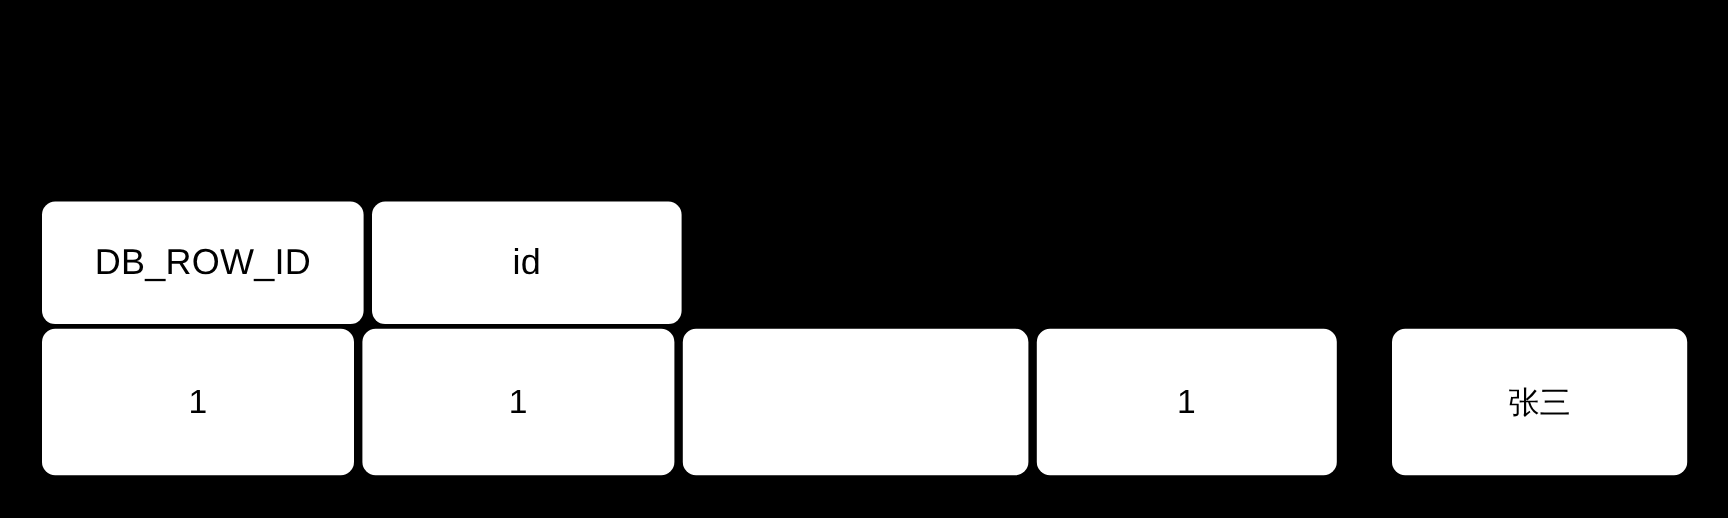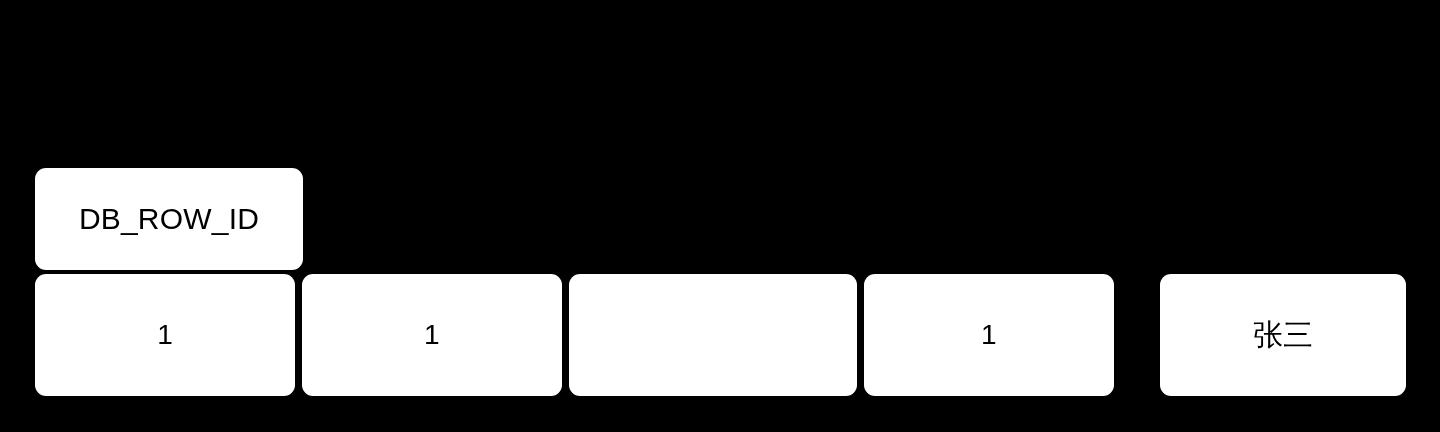--- a/index.html
+++ b/index.html
@@ -71,21 +71,21 @@
     letter-spacing: 0.2px;
   }
 
   .data-cell {
     font-size: 28px;
     font-weight: 400;
   }
 
   .data-cell.cjk {
     font-family: "DejaVu Sans", "Liberation Sans", sans-serif;
-    font-size: 30px;
+    font-size: 26px;
     margin-left: 39px;
   }
 
   
   .watermark {
     position: absolute;
     right: 14px;
     bottom: 6px;
     color: rgba(255, 255, 255, 0.72);
     font-size: 21px;
@@ -97,20 +97,21 @@
 </style>
 </head>
 <body>
 
 <div id="canvas">
 
   <div class="record-table">
 
     <div class="table-row row-header">
       <div class="cell header-cell col-0">DB_ROW_ID</div>
+      <div class="cell header-cell col-3">id</div>
     </div>
 
     <div class="table-row row-data">
       <div class="cell data-cell col-0">1</div>
       <div class="cell data-cell col-1">1</div>
       <div class="cell data-cell col-2"></div>
       <div class="cell data-cell col-3">1</div>
       <div class="cell data-cell cjk col-4">张三</div>
     </div>
 

